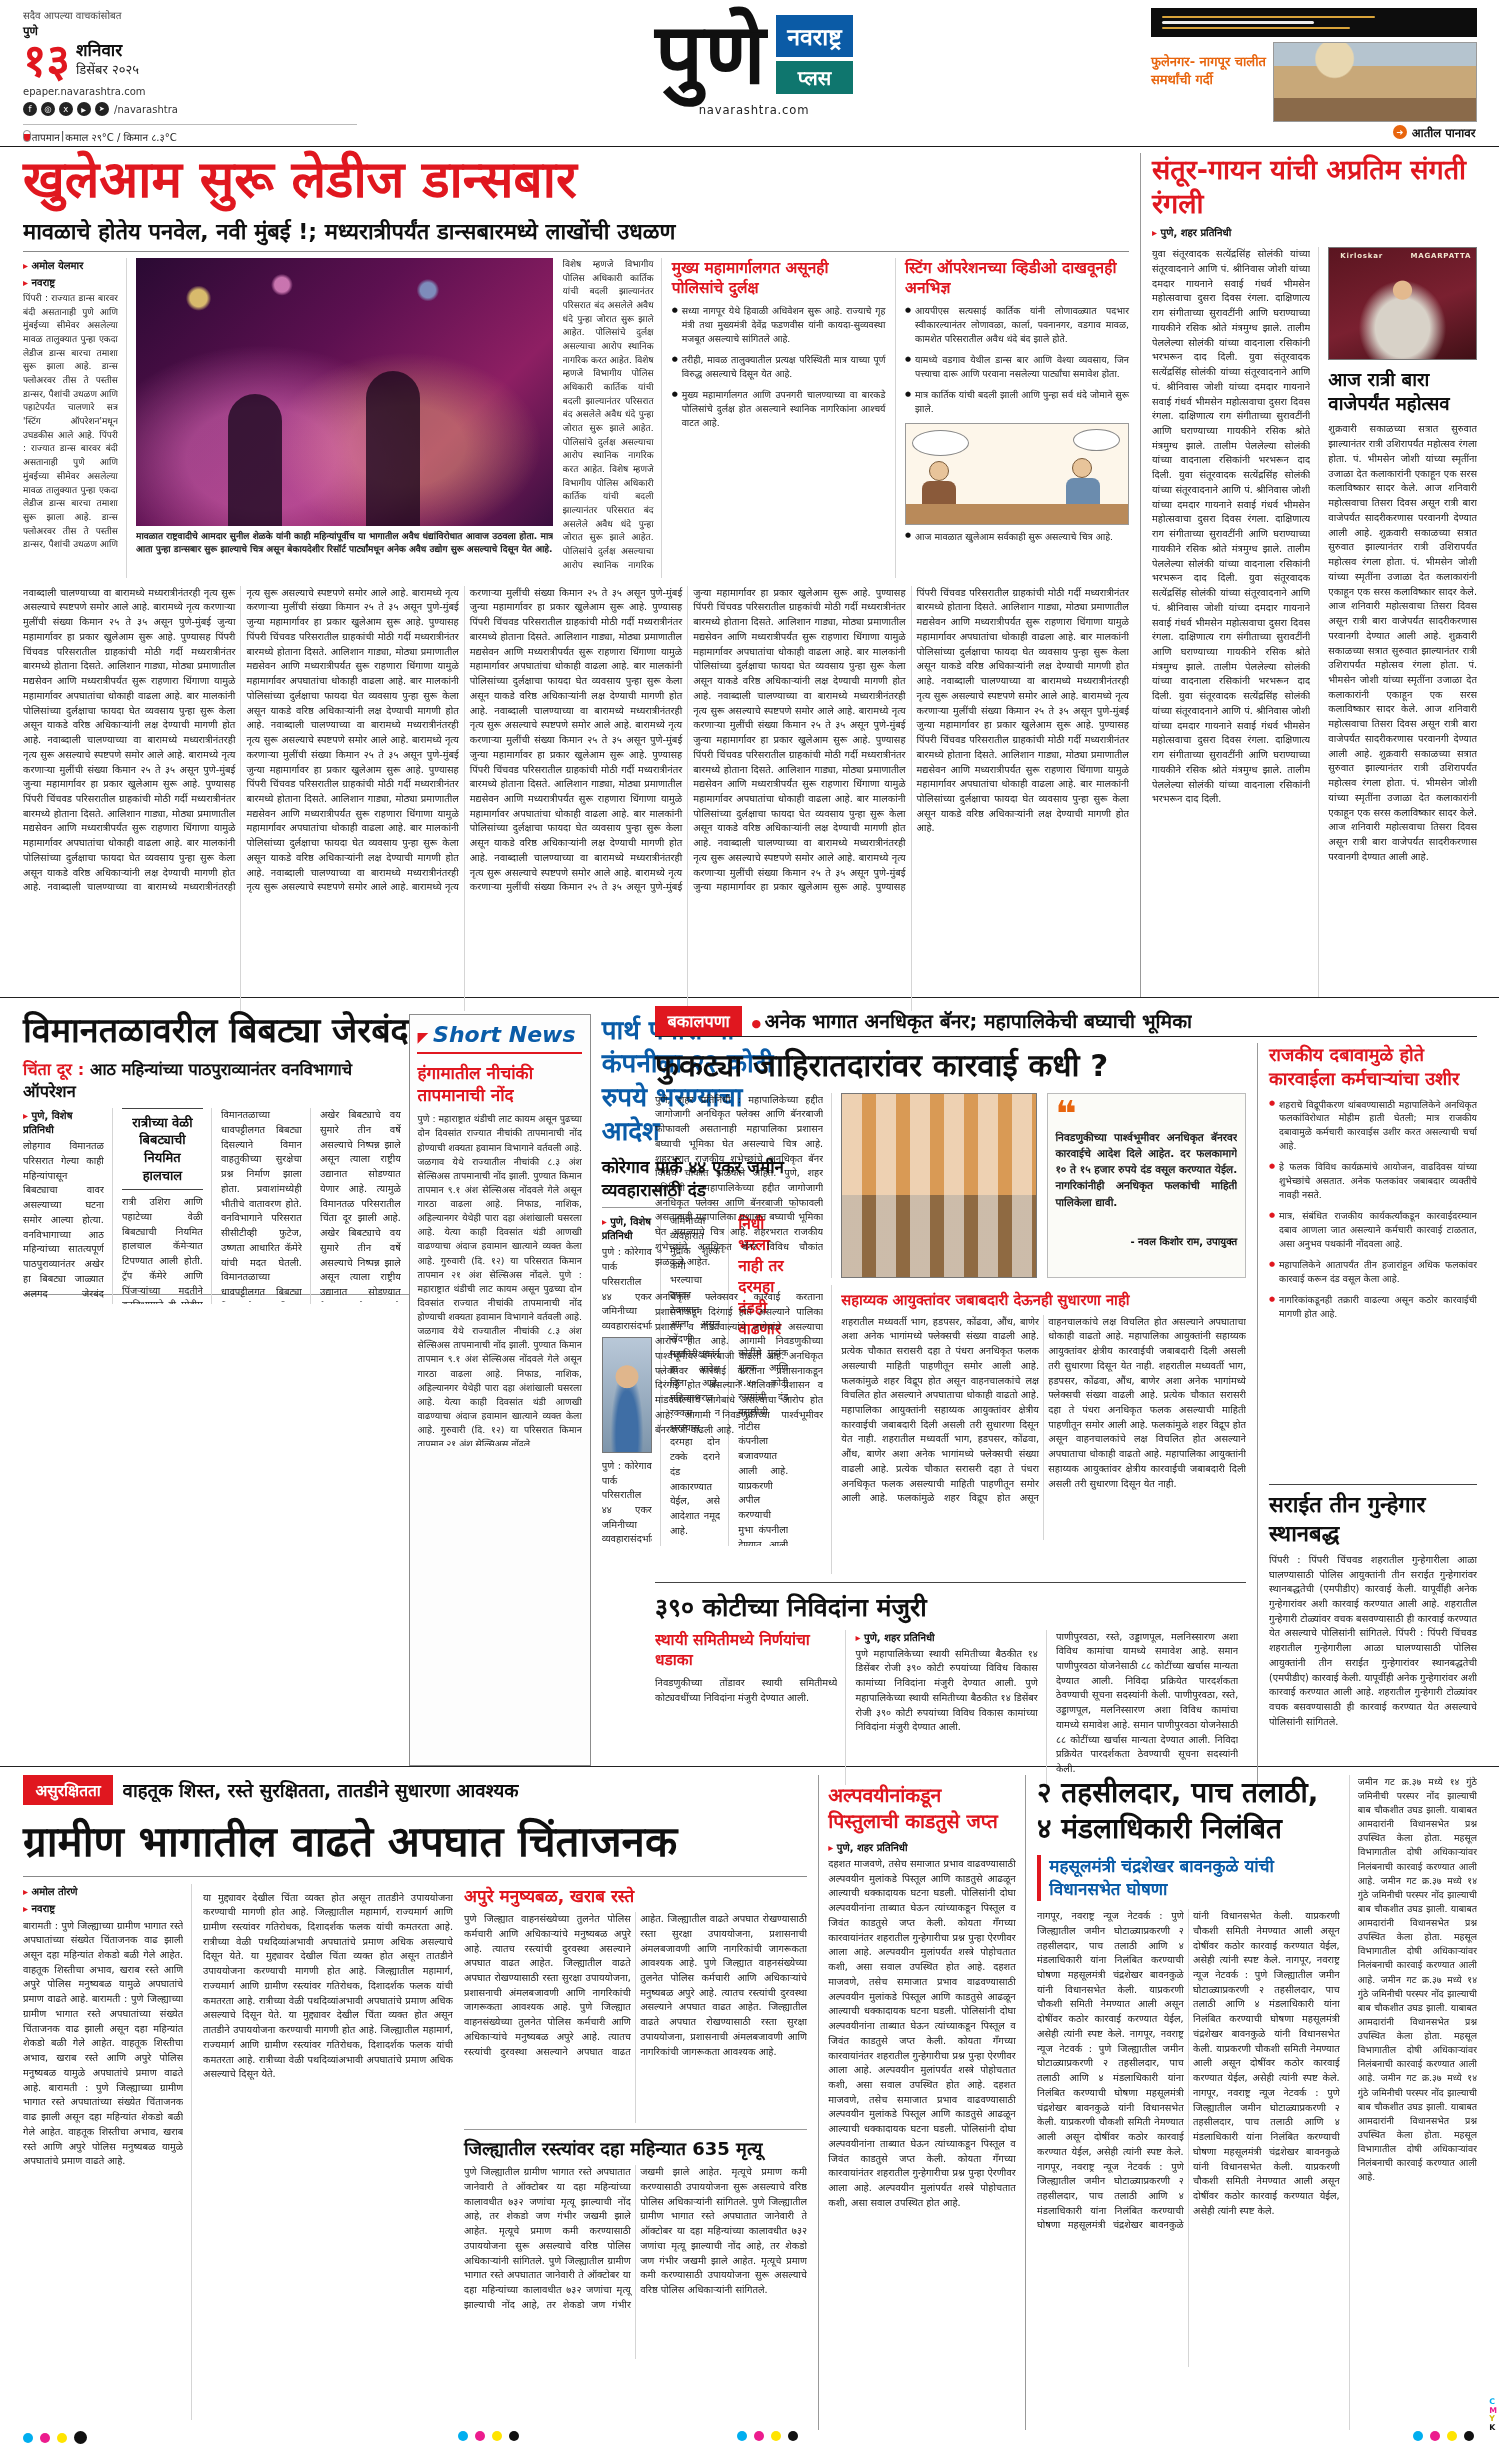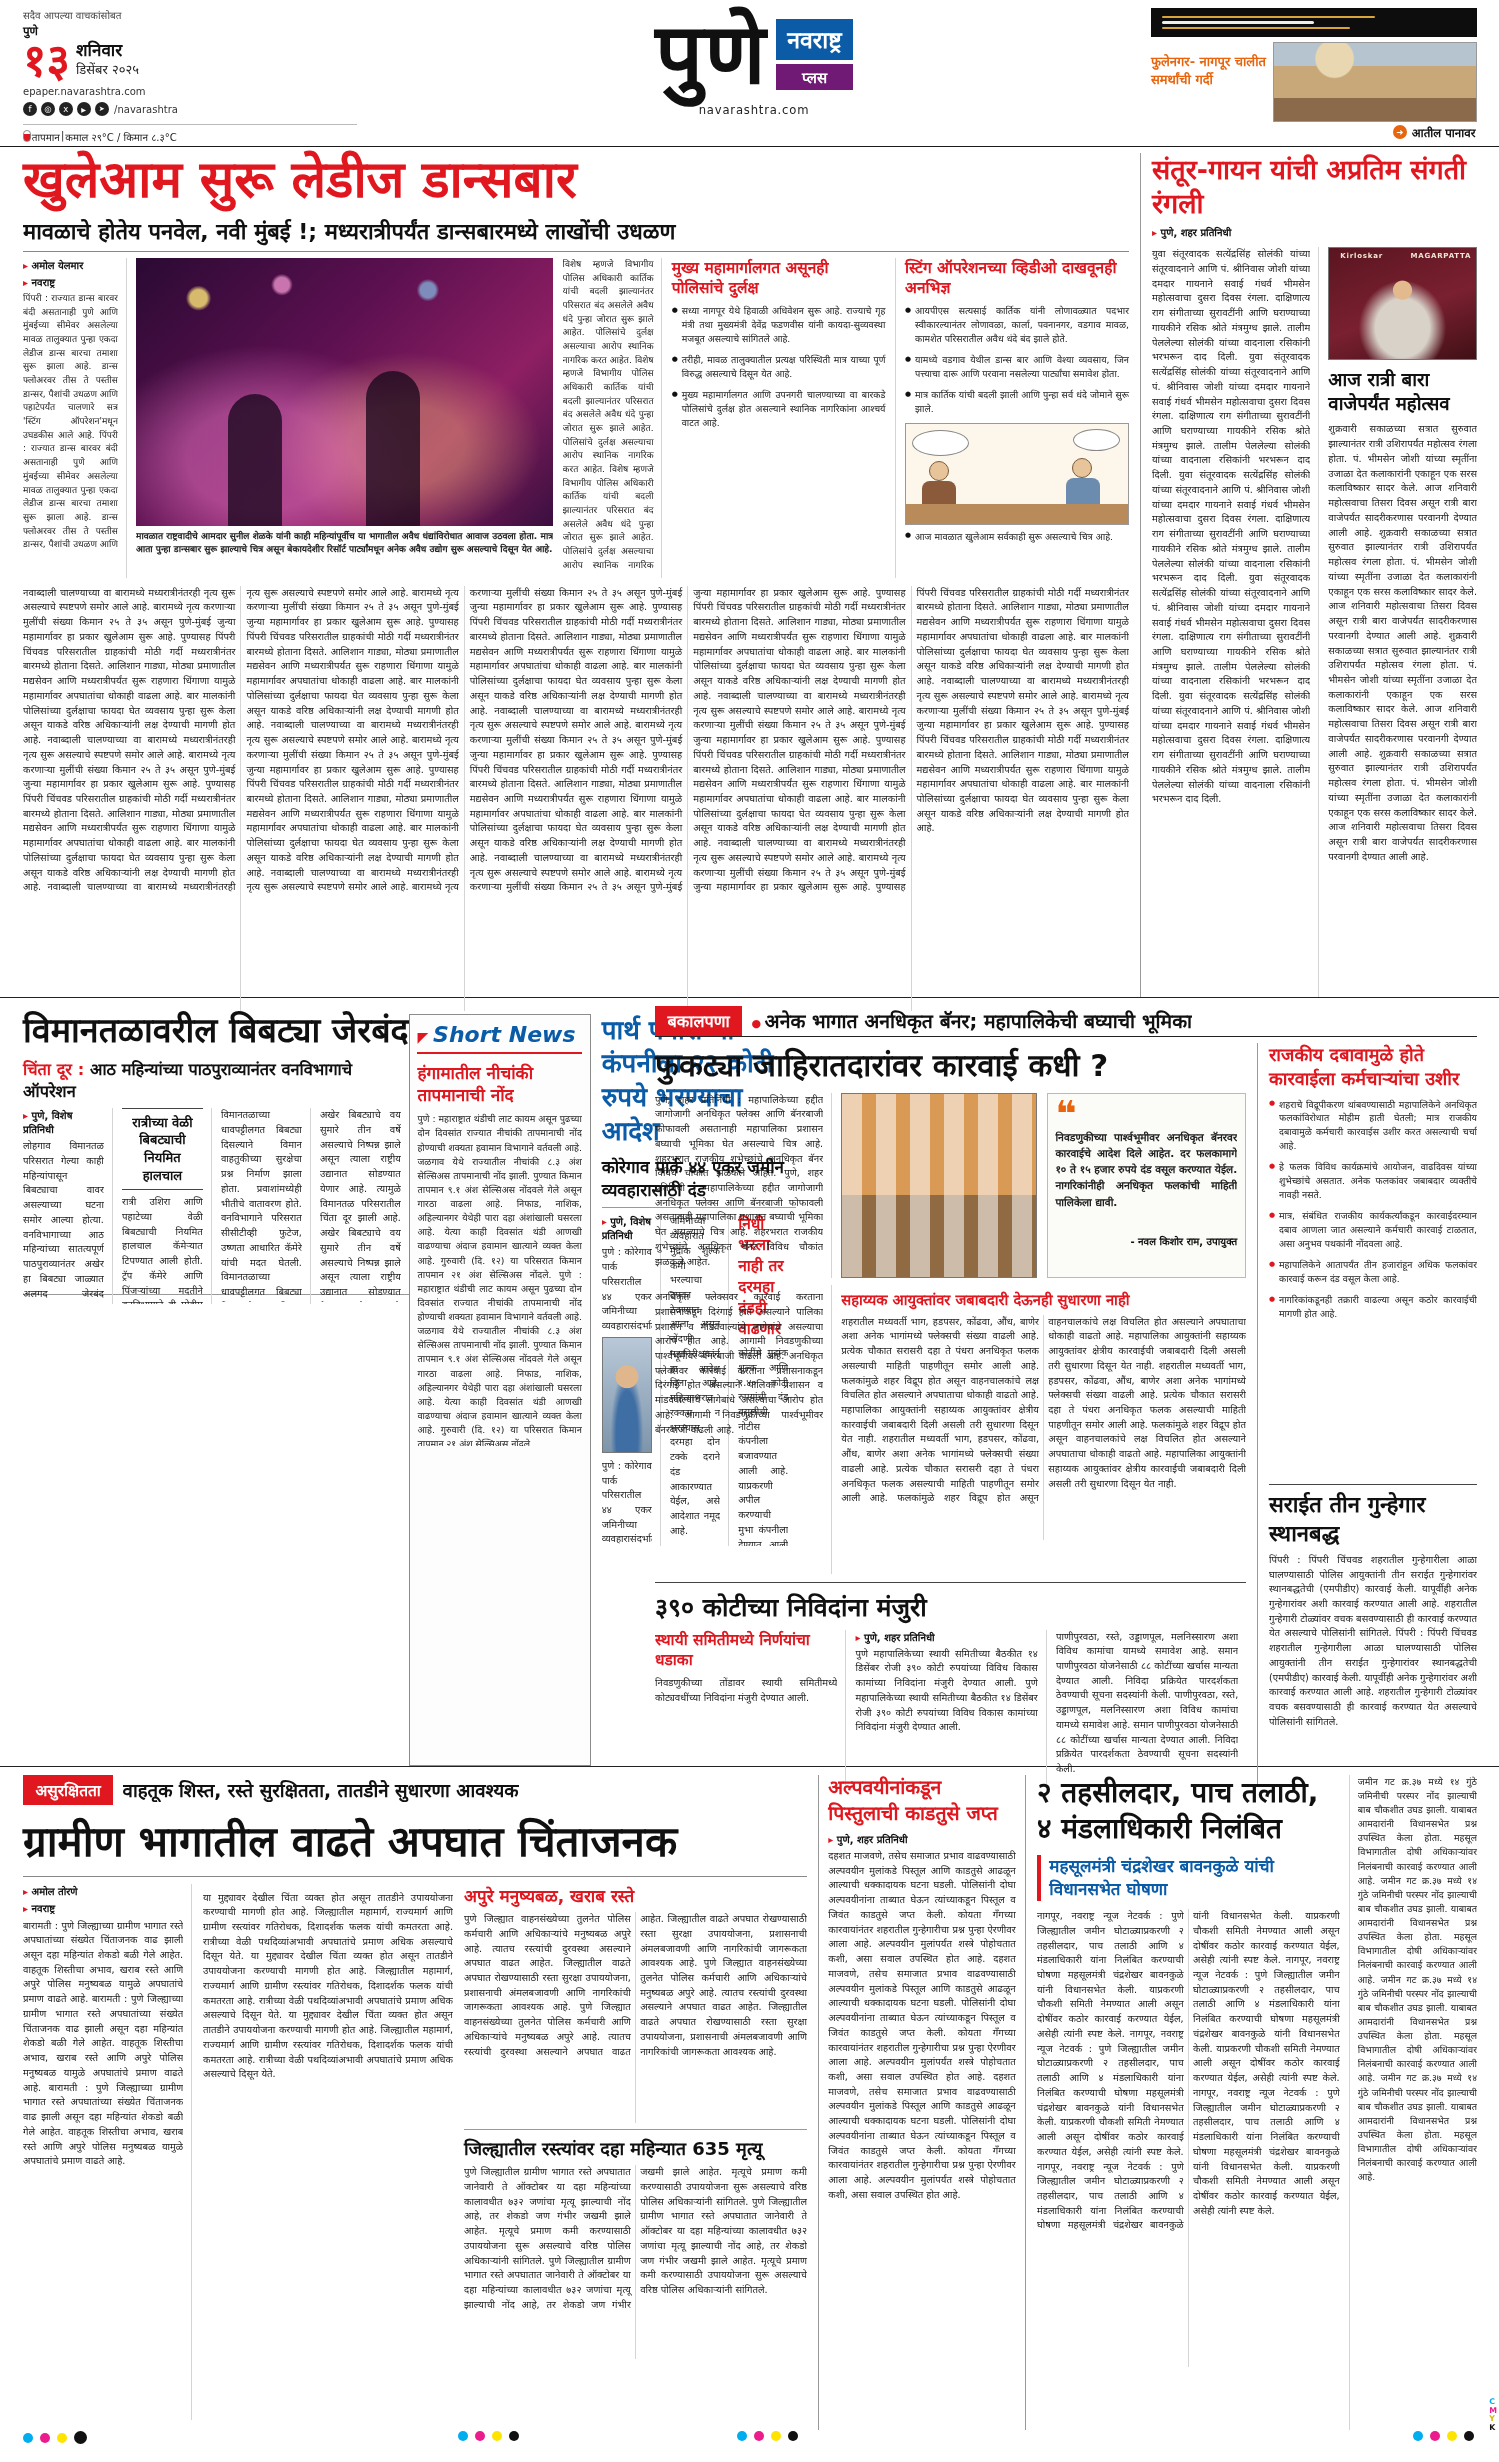--- a/index.html
+++ b/index.html
@@ -27,21 +27,21 @@
   .icon-fb::before{content:"f";} .icon-ig::before{content:"◎";} .icon-x::before{content:"x";}
   .icon-yt::before{content:"▶"; font-size:6.2px;} .icon-tg::before{content:"➤"; font-size:7px;}
   .handle { font-size:10px; color:#333; margin-left:1.6px; }
   .weather-row { display:flex; gap:1px; margin-top:7.8px; border-top:0.8px solid #bbb; padding-top:4.7px; font-size:10px; color:#222; }
   .thermo { width:7.8px; height:12.4px; border-radius:3.9px; background:linear-gradient(#fff 30%, #e0171f 30%); border:0.8px solid #888; }
   .mh-center { flex:1; text-align:center; padding-top:4.7px; }
   .logo-row { display:inline-flex; align-items:center; gap:9.3px; }
   .logo-city { font-size:84px; font-weight:800; color:#101010; line-height:1; letter-spacing:1.6px; }
   .logo-stack { display:flex; flex-direction:column; gap:3.9px; text-align:center; }
   .logo-l1 { background:#0b5ba6; color:#fff; font-size:23px; font-weight:800; padding:4.7px 11px; }
-  .logo-l2 { background:#701a75; color:#fff; font-size:15px; font-weight:800; padding:3.1px 11px; }
+  .logo-l2 { background:#0f766e; color:#fff; font-size:20px; font-weight:800; padding:3.1px 11px; }
   .website { font-size:11.6px; color:#222; margin-top:6.2px; letter-spacing:0.8px; }
   .mh-right { width:326px; display:flex; flex-direction:column; }
   .ad-strip { height:29.5px; background:#0d0d0d; display:flex; flex-direction:column; justify-content:center; gap:3.1px; padding:0 11px; }
   .ad-strip i { display:block; height:2.3px; border-radius:1.6px; }
   .promo-row { display:flex; gap:6.2px; margin-top:4.7px; flex:1; }
   .promo-caption { width:116px; font-size:13px; font-weight:800; color:#e8650e; line-height:1.35; padding-top:11px; }
   .promo-photo { flex:1; border:0.8px solid #999; background:
       radial-gradient(circle at 30% 20%, #e8d7b0 0 12%, transparent 13%),
       linear-gradient(#b5c4cf 0 30%, #c8a879 30% 70%, #8a6a4a 70%); }
   .promo-more { display:flex; align-items:center; justify-content:flex-end; gap:4.7px; font-size:11.6px; font-weight:700; color:#111; padding:3.1px 1.6px; }
@@ -184,21 +184,21 @@
       filter:drop-shadow(0 1.6px 1.6px rgba(0,0,0,.4)); }
   .photo-accident .tri::after { content:"!"; position:absolute; left:-9.3px; top:20px; font-size:39px; font-weight:800; color:#111; }
   .photo-accident .acc-label { position:absolute; left:20px; top:99px; background:#d31117; color:#fff; font-size:14.7px; font-weight:800; padding:2.3px 11px; }
   .acc-belowphoto { margin-top:6.2px; height:311px; overflow:hidden; }
   .acc-right { flex:1; }
   .acc-sub-red { font-size:17px; font-weight:800; color:#e0171f; margin-bottom:4.7px; }
   .acc-2col { column-count:2; column-gap:9.3px; column-rule:0.8px solid #d5d5d5; height:211px; margin-bottom:6.2px; }
   .acc-sub-black { font-size:18px; font-weight:800; color:#101010; border-top:0.8px solid #999; padding-top:6.2px; margin-bottom:4.7px; }
 
   .pistul { width:208px; border-left:0.8px solid #999; border-right:0.8px solid #999; padding:0 9.3px; }
-  .pistul-headline { font-size:19.4px; font-weight:800; color:#e0171f; line-height:1.35; margin-bottom:4.7px; }
+  .pistul-headline { font-size:19.4px; font-weight:800; color:#e0171f; line-height:1.35; margin-bottom:4.7px;margin-top:8px; }
   .pistul .t { height:543px; }
 
   .tahsildar { flex:1; display:flex; gap:9.3px; }
   .th-main { flex:1; }
   .tahsildar-headline { font-size:28px; font-weight:800; color:#101010; line-height:1.3; }
   .th-subrow { display:flex; gap:7.8px; margin:7.8px 0; align-items:stretch; }
   .th-redbar { width:5.4px; background:#e0171f; }
   .th-sub-blue { font-size:17px; font-weight:800; color:#0a5ca8; line-height:1.35; }
   .th-body { column-count:2; column-gap:9.3px; column-rule:0.8px solid #d5d5d5; height:458px; }
   .th-side { width:128px; border-left:0.8px solid #d5d5d5; padding-left:7.8px; overflow:hidden; }

